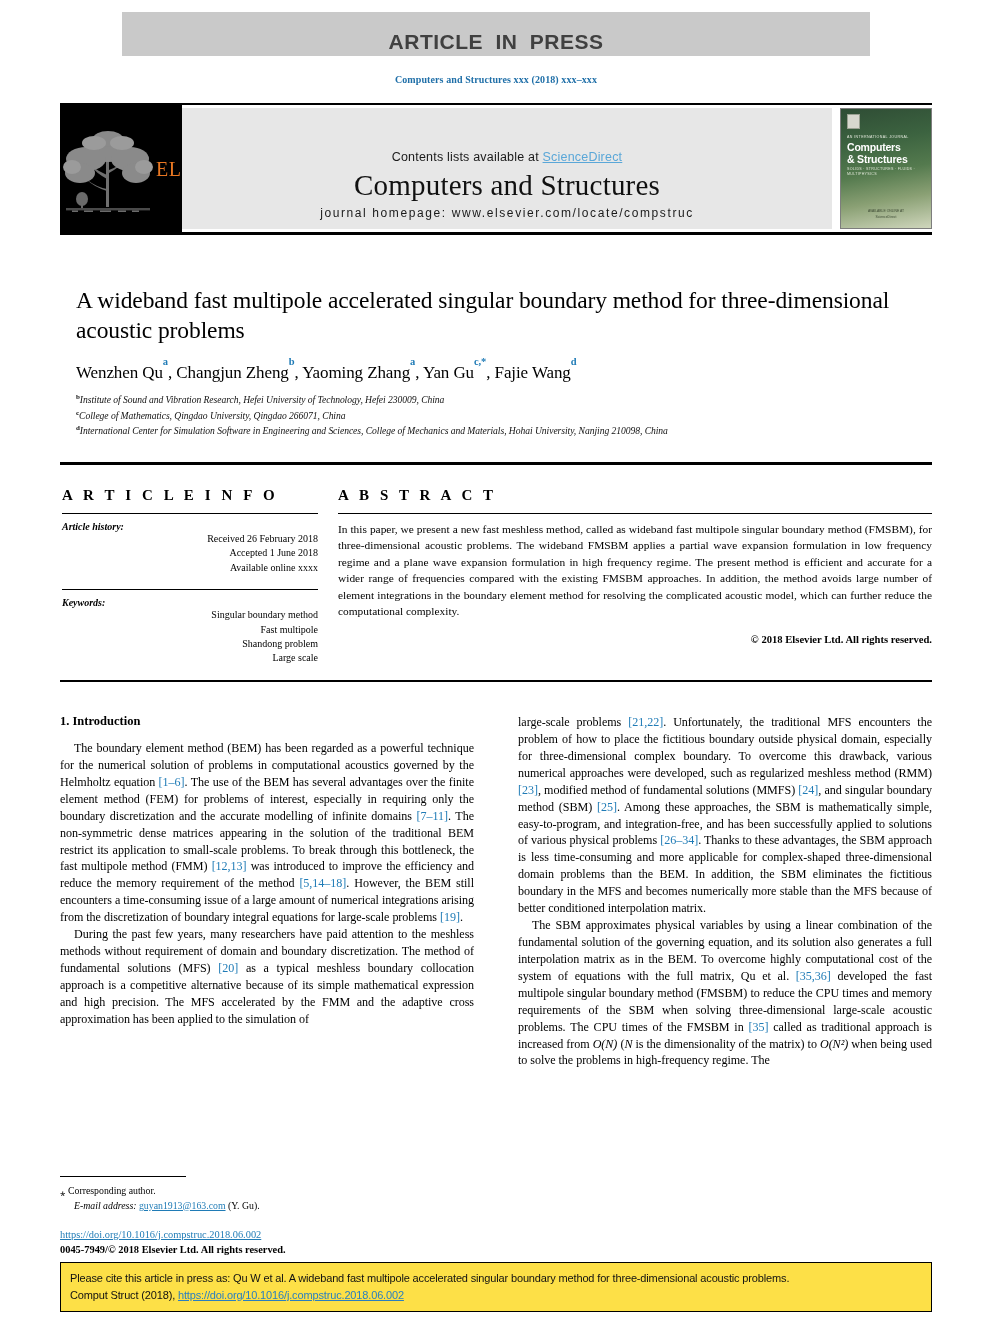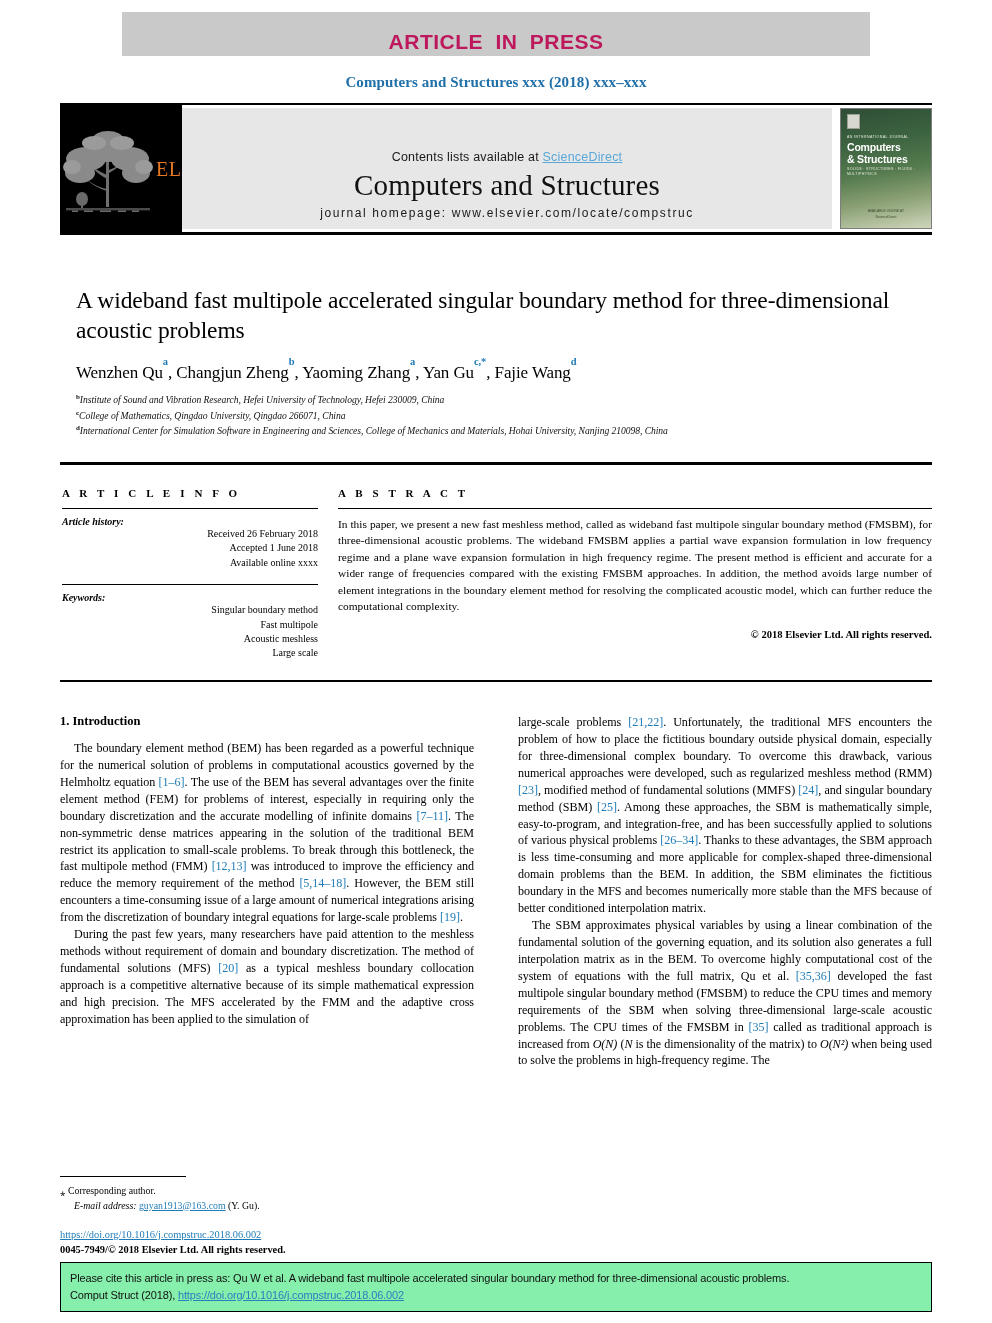--- a/index.html
+++ b/index.html
@@ -16,38 +16,38 @@
 
   
   .aip-band {
     position: absolute;
     left: 122px; top: 12px;
     width: 748px; height: 44px;
     background: #c9c9c9;
     display: flex; align-items: center; justify-content: center;
   }
   .aip-text {
-    color: #be185d;
+    color: #404040;
     font-family: "Liberation Sans", "DejaVu Sans", sans-serif;
     font-weight: bold;
     font-size: 21px;
     letter-spacing: 0.5px;
     word-spacing: 6px;
     margin-top: 16px;
   }
 
   
   .running-head {
     position: absolute;
     left: 0; right: 0; top: 74px;
     text-align: center;
     color: #1f6fa8;
     font-family: "Liberation Serif", serif;
     font-weight: bold;
-    font-size: 15px;
+    font-size: 10px;
     letter-spacing: 0.1px;
   }
 
   
   .masthead {
     position: absolute;
     left: 60px; top: 103px;
     width: 872px; height: 132px;
     border-top: 2.5px solid #000;
     border-bottom: 3px solid #000;
@@ -176,21 +176,21 @@
   
   .info-col {
     position: absolute; left: 62px; top: 487px; width: 256px;
   }
   .abs-col {
     position: absolute; left: 338px; top: 487px; width: 594px;
   }
   .sec-head {
     font-family: "Liberation Serif", serif;
     font-weight: bold;
-    font-size: 11px;
+    font-size: 15px;
     letter-spacing: 3.6px;
   }
   .sec-rule { border-top: 1.4px solid #000; margin-top: 9px; margin-bottom: 7px; }
   .info-label {
     font-family: "Liberation Serif", serif;
     font-style: italic; font-weight: bold; font-size: 10px;
   }
   .info-line {
     font-family: "Liberation Serif", serif;
     font-size: 10px; line-height: 1.44; text-align: right;
@@ -259,21 +259,21 @@
     font-size: 10.4px;
     line-height: 1.42;
   }
   .doi-link { color: #1f7bb6; }
   .issn-line { font-weight: bold; }
 
   
   .cite-box {
     position: absolute; left: 60px; top: 1262px;
     width: 872px; height: 50px;
-    background: #86efac;
+    background: #fde047;
     border: 1.6px solid #000;
     padding: 7px 9px 0 9px;
   }
   .cite-text {
     font-family: "Liberation Sans", sans-serif;
     font-size: 11px;
     line-height: 1.5;
     color: #111;
     letter-spacing: -0.15px;
   }
@@ -372,21 +372,21 @@
   <div>
       <div class="info-line">Received 26 February 2018</div>
       <div class="info-line">Accepted 1 June 2018</div>
       <div class="info-line">Available online xxxx</div>
     </div>
   <div class="kw-rule"></div>
   <div class="info-label">Keywords:</div>
   <div>
       <div class="info-line">Singular boundary method</div>
       <div class="info-line">Fast multipole</div>
-      <div class="info-line">Acoustic meshless</div>
+      <div class="info-line">Shandong problem</div>
       <div class="info-line">Large scale</div>
     </div>
 </div>
 
 <div class="abs-col">
   <div class="sec-head">A B S T R A C T</div>
   <div class="sec-rule"></div>
   <div class="abstract-text">In this paper, we present a new fast meshless method, called as wideband fast multipole singular boundary method (FMSBM), for three-dimensional acoustic problems. The wideband FMSBM applies a partial wave expansion formulation in low frequency regime and a plane wave expansion formulation in high frequency regime. The present method is efficient and accurate for a wider range of frequencies compared with the existing FMSBM approaches. In addition, the method avoids large number of element integrations in the boundary element method for resolving the complicated acoustic model, which can further reduce the computational complexity.</div>
   <div class="copyright">© 2018 Elsevier Ltd. All rights reserved.</div>
 </div>

